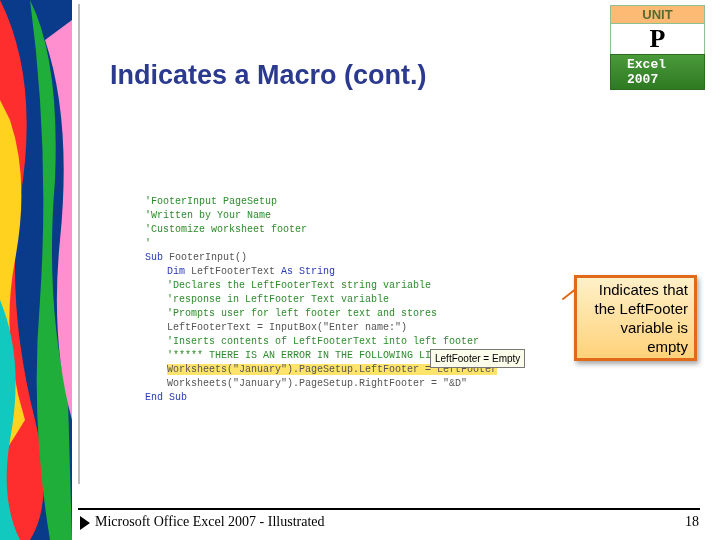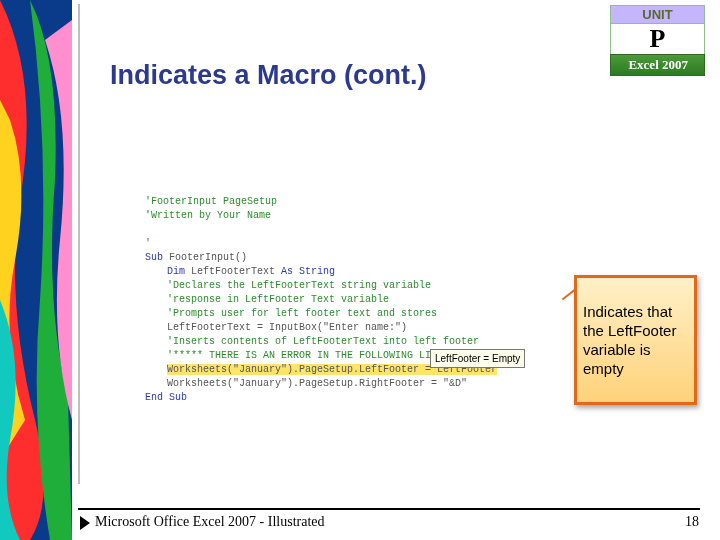--- a/index.html
+++ b/index.html
@@ -1,30 +1,30 @@
 <!DOCTYPE html>
 <html><head>
 <meta charset="utf-8">
 <style>
   html,body{margin:0;padding:0}
   body{width:720px;height:540px;background:#fff;font-family:"Times New Roman",serif;position:relative;overflow:hidden}
   .art{position:absolute;left:0;top:0;width:72px;height:540px}
   .unit-badge{position:absolute;right:15px;top:5px;width:95px}
-  .unit-top{background:#c4b5fd;border:1px solid #8fbf8f;text-align:center;font-family:Arial,sans-serif;font-weight:bold;color:#556b2f;font-size:13px;padding:1px 0}
+  .unit-top{background:#fdba74;border:1px solid #8fbf8f;text-align:center;font-family:Arial,sans-serif;font-weight:bold;color:#556b2f;font-size:13px;padding:1px 0}
   .unit-mid{background:#fff;border-left:1px solid #8fbf8f;border-right:1px solid #8fbf8f;text-align:center;font-family:"Times New Roman",serif;font-weight:bold;font-size:26px;padding:0}
-  .unit-bot{background:linear-gradient(#4a9a3a,#2e7a22);color:#fff;border:1px solid #2d6b1f;text-align:right;font-family:Liberation Serif, serif;font-weight:bold;font-size:13px;padding:2px 16px}
+  .unit-bot{background:linear-gradient(#4a9a3a,#2e7a22);color:#fff;border:1px solid #2d6b1f;text-align:left;font-family:Liberation Mono, monospace;font-weight:bold;font-size:13px;padding:2px 16px}
   .rule{position:absolute;left:78px;top:4px;width:2px;height:480px;background:#bfbfbf}
   .title{position:absolute;left:110px;top:60px;font-family:Arial,sans-serif;font-weight:bold;color:#2b3a8f;font-size:27px}
   .code{position:absolute;left:145px;top:195px;width:395px;font-family:"Courier New",monospace;font-size:10px;line-height:14px;color:#555}
   .c-green{color:#2e8b2e}
   .c-blue{color:#2a3ab0}
   .code .ind1{padding-left:22px;display:block}
   .hl{background:#ffe46b}
   .tooltip{position:absolute;left:430px;top:349px;background:#fcfceb;border:1px solid #777;font-family:Arial,sans-serif;font-size:10px;padding:3px 4px}
-  .callout{position:absolute;right:23px;top:275px;width:105px;background:linear-gradient(#fff0c8,#ffd27a);border:3px solid #e06a1a;padding:24px 6px;font-family:Arial,sans-serif;font-size:15px;text-align:left;line-height:19px;box-shadow:2px 3px 5px rgba(0,0,0,.35)}
+  .callout{position:absolute;right:23px;top:275px;width:105px;background:linear-gradient(#fff0c8,#ffd27a);border:3px solid #e06a1a;padding:2px 6px;font-family:Arial,sans-serif;font-size:15px;text-align:right;line-height:19px;box-shadow:2px 3px 5px rgba(0,0,0,.35)}
   .callout-line{position:absolute;right:134px;top:280px;width:30px;height:2px;background:#e06a1a;transform:rotate(-38deg);transform-origin:right center}
   .footer-bar{position:absolute;left:78px;bottom:30px;width:622px;height:2px;background:#000}
   .foot-l{position:absolute;left:95px;bottom:10px;font-size:14px}
   .foot-r{position:absolute;right:21px;bottom:10px;font-size:14px}
   .foot-mark{position:absolute;left:80px;bottom:10px;width:10px;height:14px;background:#000;clip-path:polygon(0 0,100% 50%,0 100%)}
 </style>
 </head>
 <body>
 
 <svg class="art" viewBox="0 0 72 540" preserveAspectRatio="none">
@@ -42,21 +42,21 @@
   <div class="unit-top">UNIT</div>
   <div class="unit-mid">P</div>
   <div class="unit-bot">Excel 2007</div>
 </div>
 
 <div class="title">Indicates a Macro (cont.)</div>
 
 <div class="code">
   <span class="c-green">'FooterInput PageSetup</span><br>
   <span class="c-green">'Written by Your Name</span><br>
-  <br>
+  <span class="c-green">'Customize worksheet footer</span><br>
   <span class="c-green">'</span><br>
   <span class="c-blue">Sub </span><span>FooterInput()</span><br>
   <span class="ind1"><span class="c-blue">Dim </span><span>LeftFooterText </span><span class="c-blue">As String</span></span>
   <span class="ind1 c-green">'Declares the LeftFooterText string variable</span>
   <span class="ind1 c-green">'response in LeftFooter Text variable</span>
   <span class="ind1 c-green">'Prompts user for left footer text and stores</span>
   <span class="ind1">LeftFooterText = InputBox("Enter name:")</span>
   <span class="ind1 c-green">'Inserts contents of LeftFooterText into left footer</span>
   <span class="ind1 c-green">'***** THERE IS AN ERROR IN THE FOLLOWING LINE *****</span>
   <span class="ind1"><span class="hl">Worksheets("January").PageSetup.LeftFooter = LeftFooter</span></span>

